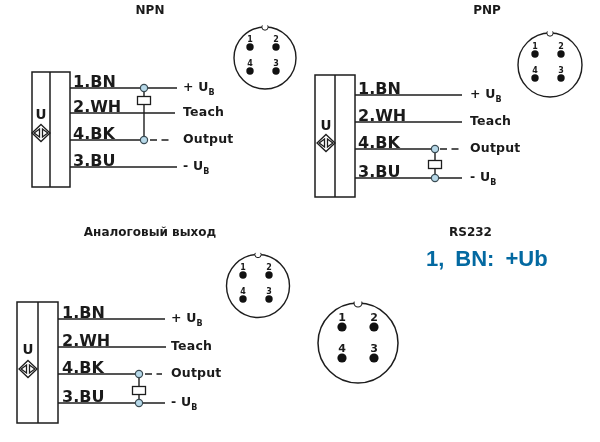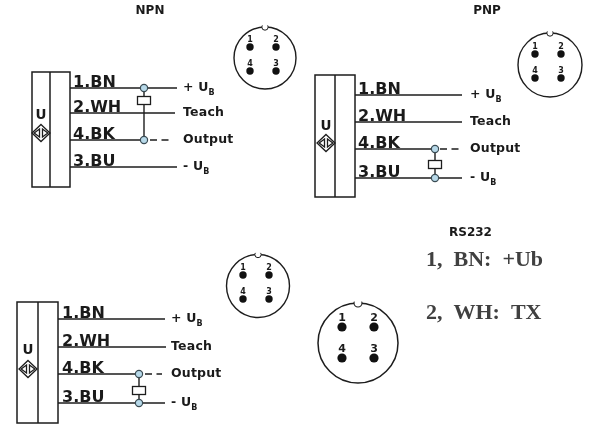--- a/index.html
+++ b/index.html
@@ -10,22 +10,22 @@
   .dtitle{position:absolute;transform:translateX(-50%);font-size:12px;font-weight:700;
           white-space:nowrap;line-height:1.1;}
   .dtitle.tl{transform:none;}
   .ulabel{position:absolute;transform:translate(-50%,-50%);font-size:13.5px;font-weight:700;}
   .wlabel{position:absolute;font-size:16px;font-weight:700;line-height:1.15;white-space:nowrap;}
   .tlabel{position:absolute;transform:translateY(-50%);font-size:12.5px;font-weight:600;
           white-space:nowrap;letter-spacing:.2px;}
   .tlabel sub{font-size:8px;font-weight:700;}
   .pin-num{position:absolute;transform:translate(-50%,-50%);font-size:8px;font-weight:700;line-height:1;}
   .pin-num.big{font-size:11px;}
-  .rs-line{position:absolute;font-family:Liberation Serif, serif;
-           font-size:22px;font-weight:700;line-height:1;white-space:nowrap;color:#404040;}
+  .rs-line{position:absolute;font-family:Liberation Sans, sans-serif;
+           font-size:22px;font-weight:700;line-height:1;white-space:nowrap;color:#0369a1;}
 </style>
 </head>
 <body>
 
 <div class="stage">
 
   <section class="quad">
     <div class="dtitle" style="left:150px;top:4px;">NPN</div>
     <svg class="g" width="600" height="442">
       <g stroke="#1d1d1d" stroke-width="1.5" fill="none">
@@ -127,20 +127,21 @@
     <span class="tlabel" style="left:470px;top:122px;"><span>Teach</span><sub></sub></span>
     <span class="tlabel" style="left:470px;top:149px;"><span>Output</span><sub></sub></span>
     <span class="tlabel" style="left:470px;top:178px;"><span>- U</span><sub>B</sub></span>
     <span class="pin-num" style="left:535px;top:46.5px;">1</span>
     <span class="pin-num" style="left:561px;top:46.5px;">2</span>
     <span class="pin-num" style="left:535px;top:70.5px;">4</span>
     <span class="pin-num" style="left:561px;top:70.5px;">3</span>
   </section>
 
   <section class="quad">
+    <div class="dtitle" style="left:150px;top:226px;">Аналоговый выход</div>
     <svg class="g" width="600" height="442">
       <g stroke="#1d1d1d" stroke-width="1.5" fill="none">
         <rect x="17" y="302" width="41" height="121"></rect>
         <line x1="38" y1="302" x2="38" y2="423"></line>
       </g>
       <g stroke="#1d1d1d" stroke-width="1.3" fill="none">
         <polygon points="28,360.5 37,369 28,377.5 19,369"></polygon>
         <polygon points="26.5,365 26.5,373 21.2,369"></polygon>
         <polygon points="29.5,365 29.5,373 34.8,369"></polygon>
       </g>
@@ -199,16 +200,15 @@
           <circle cx="342" cy="358" r="4.6"></circle>
             <circle cx="374" cy="358" r="4.6"></circle>
         </g>
       </g>
     </svg>
     <span class="pin-num big" style="left:342px;top:317px;">1</span>
     <span class="pin-num big" style="left:374px;top:317px;">2</span>
     <span class="pin-num big" style="left:342px;top:348px;">4</span>
     <span class="pin-num big" style="left:374px;top:348px;">3</span>
     <span class="rs-line" style="left:426px;top:248px;">1, BN: +Ub</span>
-    <span class="rs-line" style="left:426px;top:301px;">2, WH: TX</span>
   </section>
 
 </div>
 
 </body></html>

